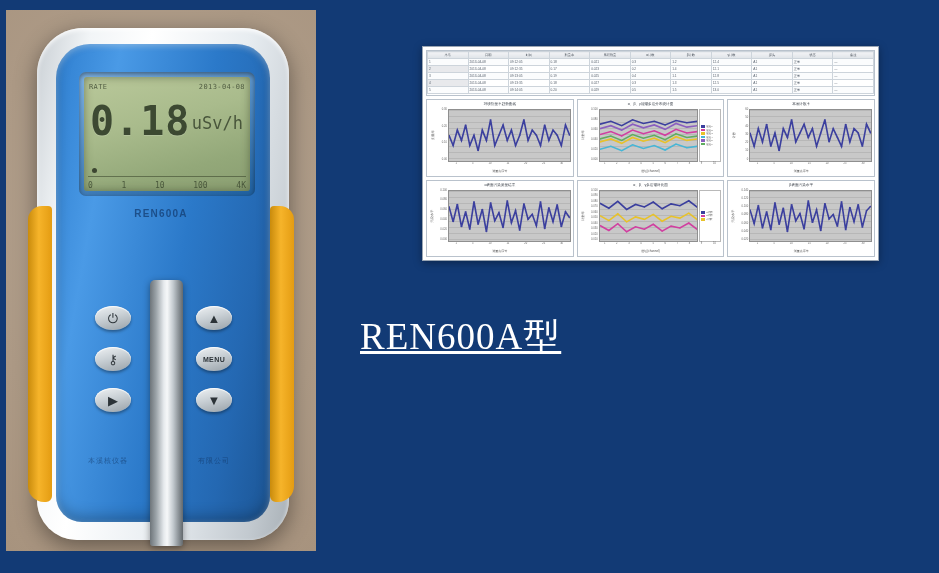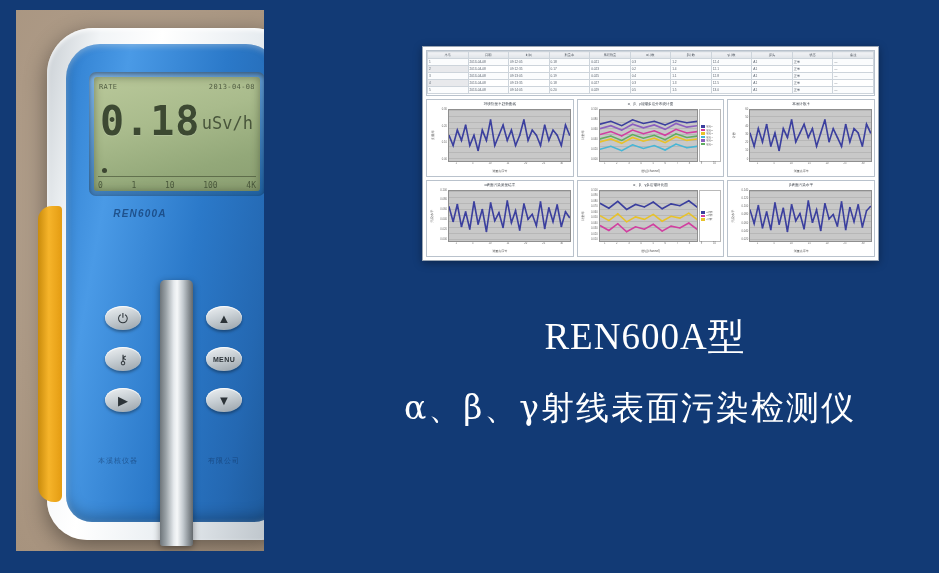--- a/index.html
+++ b/index.html
@@ -5,21 +5,21 @@
   * { margin:0; padding:0; box-sizing:border-box; }
   html,body { width:939px; height:573px; overflow:hidden; }
   body {
     background:#123a75;
     font-family:"Liberation Sans", sans-serif;
     position:relative;
   }
 
   
   #photo {
-    position:absolute; left:16px; top:10px; width:248px; height:541px;
+    position:absolute; left:6px; top:10px; width:310px; height:541px;
     background:
       radial-gradient(ellipse 160% 120% at 50% 40%, #b4a391 0%, #a8947f 55%, #9c8974 100%);
     overflow:hidden;
     padding-left:31px;
   }
   
   .shell {
     position:absolute; left:31px; top:18px; width:252px; height:512px;
     border-radius:46px 46px 40px 40px;
     background:linear-gradient(100deg,#c9cfd4 0%,#f2f5f7 16%,#ffffff 34%,#e8edf1 62%,#c2c9cf 88%,#a8b0b6 100%);
@@ -60,21 +60,21 @@
     font-size:40px; font-weight:bold; color:#2e3a26; letter-spacing:1px;
     line-height:1; opacity:.88; text-shadow:0 1px 0 rgba(255,255,255,.18);
   }
   .lcd .unit { position:absolute; right:7px; top:36px; font-size:17px; color:#39452e; font-family:"DejaVu Sans Mono", monospace; opacity:.85; }
   .lcd .ruler { position:absolute; left:4px; right:4px; bottom:14px; height:1px; background:rgba(55,65,40,.55); }
   .lcd .scale { position:absolute; left:4px; right:4px; bottom:1px; display:flex; justify-content:space-between; font-size:8px; color:#39452e; font-family:"DejaVu Sans Mono", monospace; opacity:.8; }
   .lcd .marker { position:absolute; left:8px; bottom:18px; width:5px; height:5px; border-radius:50%; background:#2b3423; opacity:.85; }
 
   
   .plate { position:absolute; left:50px; right:50px; top:198px; text-align:center; color:#123a6e; }
-  .plate .m1 { font-size:10px; font-weight:bold; letter-spacing:1.2px; opacity:.72;font-style:italic; }
+  .plate .m1 { font-size:10px; font-weight:bold; letter-spacing:1.2px; opacity:.72; }
   .plate .m2 { font-size:9px; letter-spacing:.5px; opacity:.66; margin-top:2px; }
 
   
   .strap {
     position:absolute; left:144px; top:270px; width:33px; height:266px;
     background:linear-gradient(90deg,#6e757a 0%,#9aa2a7 18%,#e6eaed 42%,#f6f8f9 52%,#c3cacf 70%,#878e93 88%,#63696d 100%);
     border-radius:5px 5px 3px 3px;
     box-shadow:0 2px 7px rgba(0,0,0,.4);
   }
 
@@ -147,22 +147,23 @@
   .lg-sw { width:4px; height:2.5px; flex:none; }
   .lg-tx { font-size:2.5px; color:#555; white-space:nowrap; overflow:hidden; }
   .p-xticks { height:7px; display:flex; justify-content:space-around; padding-left:19px; }
   .p-xticks span { font-size:2.6px; color:#666; }
   .p-xlab { height:6px; text-align:center; font-size:3px; color:#555; }
 
   
   #title-block { position:absolute; left:330px; top:312px; width:600px; color:#ffffff; }
   #title-main {
     font-family:"Liberation Serif", serif;
-    font-size:37px; letter-spacing:1px; text-align:center;
+    font-size:37px; letter-spacing:1px; text-align:left;
     padding-left:30px;
+    text-decoration:underline;
   }
   #title-sub {
     font-family:"DejaVu Serif", serif;
     font-size:33px; letter-spacing:2px; text-align:center; margin-top:24px;
     white-space:nowrap;
   }
 </style>
 </head>
 <body>
 
@@ -769,14 +770,13 @@
           <span>25</span>
           <span>30</span>
         </div>
         <div class="p-xlab">测量点序号</div>
       </div>
     </div>
 </div>
 
 <div id="title-block">
   <div id="title-main">REN600A型</div>
-  <div id="title-sub">α、β、γ射线表面污染检测仪</div>
 </div>
 
 </body></html>

